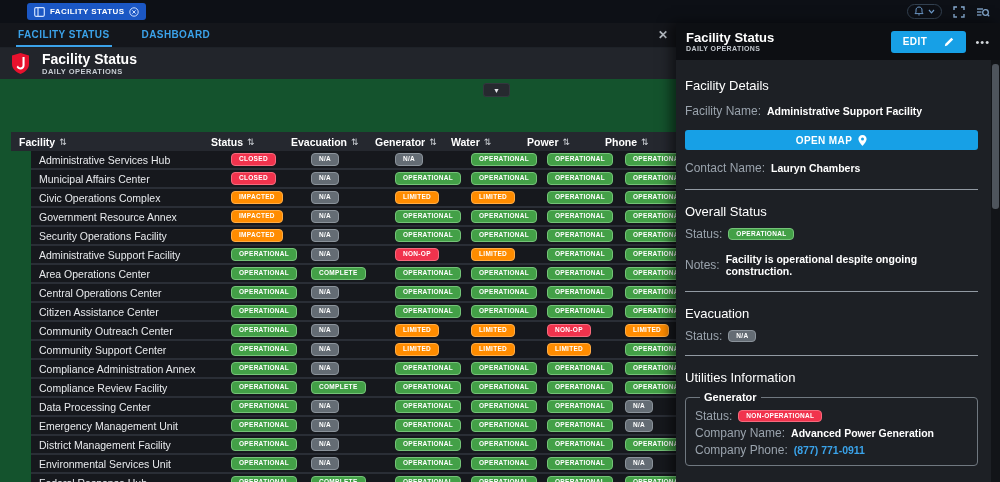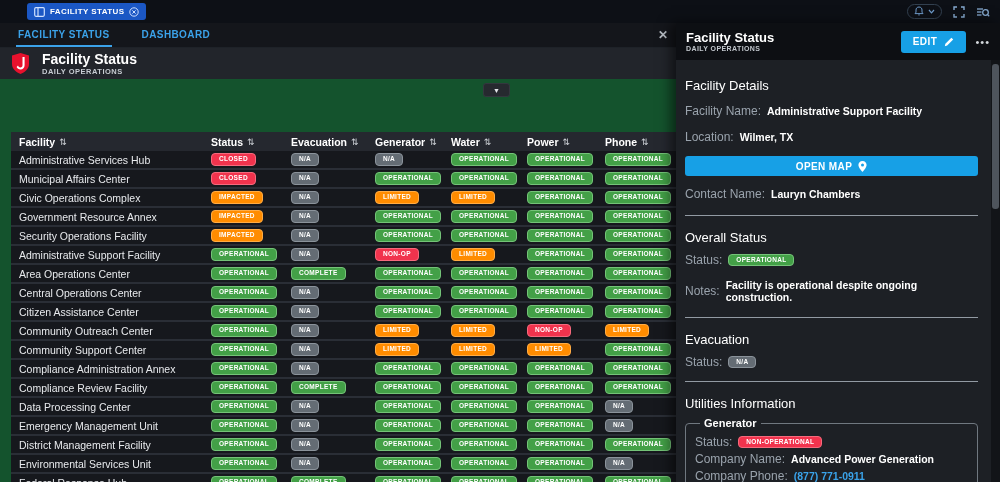--- a/index.html
+++ b/index.html
@@ -40,41 +40,41 @@
 
   
   .tablewrap { position:absolute; top:109px; left:11px; width:676px; height:350px; overflow:hidden; }
   .t-grid { width:740px; }
   .t-head { display:grid; grid-template-columns:192px 80px 84px 76px 76px 78px 78px 76px;
     height:19px; background:#25282f; }
   .t-hcell { display:flex; align-items:center; padding-left:8px; color:#fff; font-size:10.5px;
     font-weight:bold; cursor:pointer; white-space:nowrap; }
   .t-hcell .sort { margin-left:4px; font-size:9px; color:#cfd3d8; font-weight:normal; }
   .t-row { display:grid; grid-template-columns:192px 80px 84px 76px 76px 78px 78px 76px;
-    height:19px; background:#16181d; border-bottom:2px solid #2a2e36; cursor:pointer; }
+    height:19px; background:#16181d; border-bottom:2px solid #2a2e36; cursor:pointer;margin-left:20px; }
   .t-cell { display:flex; align-items:center; padding-left:8px; white-space:nowrap; overflow:hidden; }
   .fac { color:#e8eaed; font-size:10.5px; }
 
   .badge { display:inline-block; font-size:6.5px; font-weight:bold; color:#fff; letter-spacing:.3px;
     padding:2px 7px; border-radius:4px; border:1px solid transparent; line-height:1; white-space:nowrap; }
   .badge.green  { background:#43a047; border-color:#74c378; }
   .badge.red    { background:#f1334d; border-color:#f56a7d; }
   .badge.orange { background:#ff8c00; border-color:#ffac45; }
   .badge.gray   { background:#646c74; border-color:#8b939b; }
 
   
   .panel { position:absolute; top:23px; left:676px; width:324px; height:459px; background:#1d2025;
     box-shadow:-5px 0 12px rgba(0,0,0,.55); }
   .panel-head { height:37px; background:#0d0f13; display:flex; align-items:center; padding:0 10px; }
   .panel-head .t1 { color:#fff; font-size:13px; font-weight:bold; line-height:14px; }
   .panel-head .t2 { color:#c2c7cd; font-size:7px; font-weight:bold; letter-spacing:.4px; }
   .panel-head .spacer { flex:1; }
   .edit-btn { height:22px; background:#17a0e6; border:none; border-radius:3px; color:#fff;
     font-weight:bold; font-size:10px; letter-spacing:.5px; display:flex; align-items:center;
-    gap:7px; padding:0 12px; cursor:pointer; font-family:inherit; }
+    gap:17px; padding:0 12px; cursor:pointer; font-family:inherit; }
   .dots { color:#d5d9dd; font-size:11px; letter-spacing:1px; margin-left:9px; cursor:pointer; line-height:8px; }
 
   .panel-body { position:relative; height:422px; padding:2px 22px 0 9px; overflow:hidden; }
   .pscroll { position:absolute; right:0; top:0; width:9px; height:422px; background:#121418; }
   .pthumb { position:absolute; right:1px; top:4px; width:7px; height:145px; background:#4e545c; border-radius:3px; cursor:pointer; }
 
   .sec-h { color:#fff; font-size:13px; font-weight:normal; }
   .frow { display:flex; align-items:center; gap:6px; }
   .flabel { color:#9aa3ad; font-size:12px; }
   .fval { color:#fff; font-size:10.5px; font-weight:bold; }
@@ -652,24 +652,20 @@
       <span class="dots">•••</span>
     </div>
 
     <div class="panel-body">
 
       <div class="sec-h mt16">Facility Details</div>
 
       <div class="frow mt11">
         <span class="flabel">Facility Name:</span>
         <span class="fval">Administrative Support Facility</span>
-      </div>
-      <div class="frow mt12">
-        <span class="flabel">Location:</span>
-        <span class="fval">Wilmer, TX</span>
       </div>
 
       <button class="map-btn mt12">
         <span>OPEN MAP</span>
         <svg width="9" height="11" viewBox="0 0 9 11">
             <path d="M4.5 0 C2 0 0.4 1.8 0.4 4 C0.4 6.8 4.5 11 4.5 11 C4.5 11 8.6 6.8 8.6 4 C8.6 1.8 7 0 4.5 0 Z M4.5 5.4 A1.5 1.5 0 1 1 4.5 2.4 A1.5 1.5 0 0 1 4.5 5.4 Z" fill="#fff"></path>
           </svg>
       </button>
 
       <div class="frow mt11">

